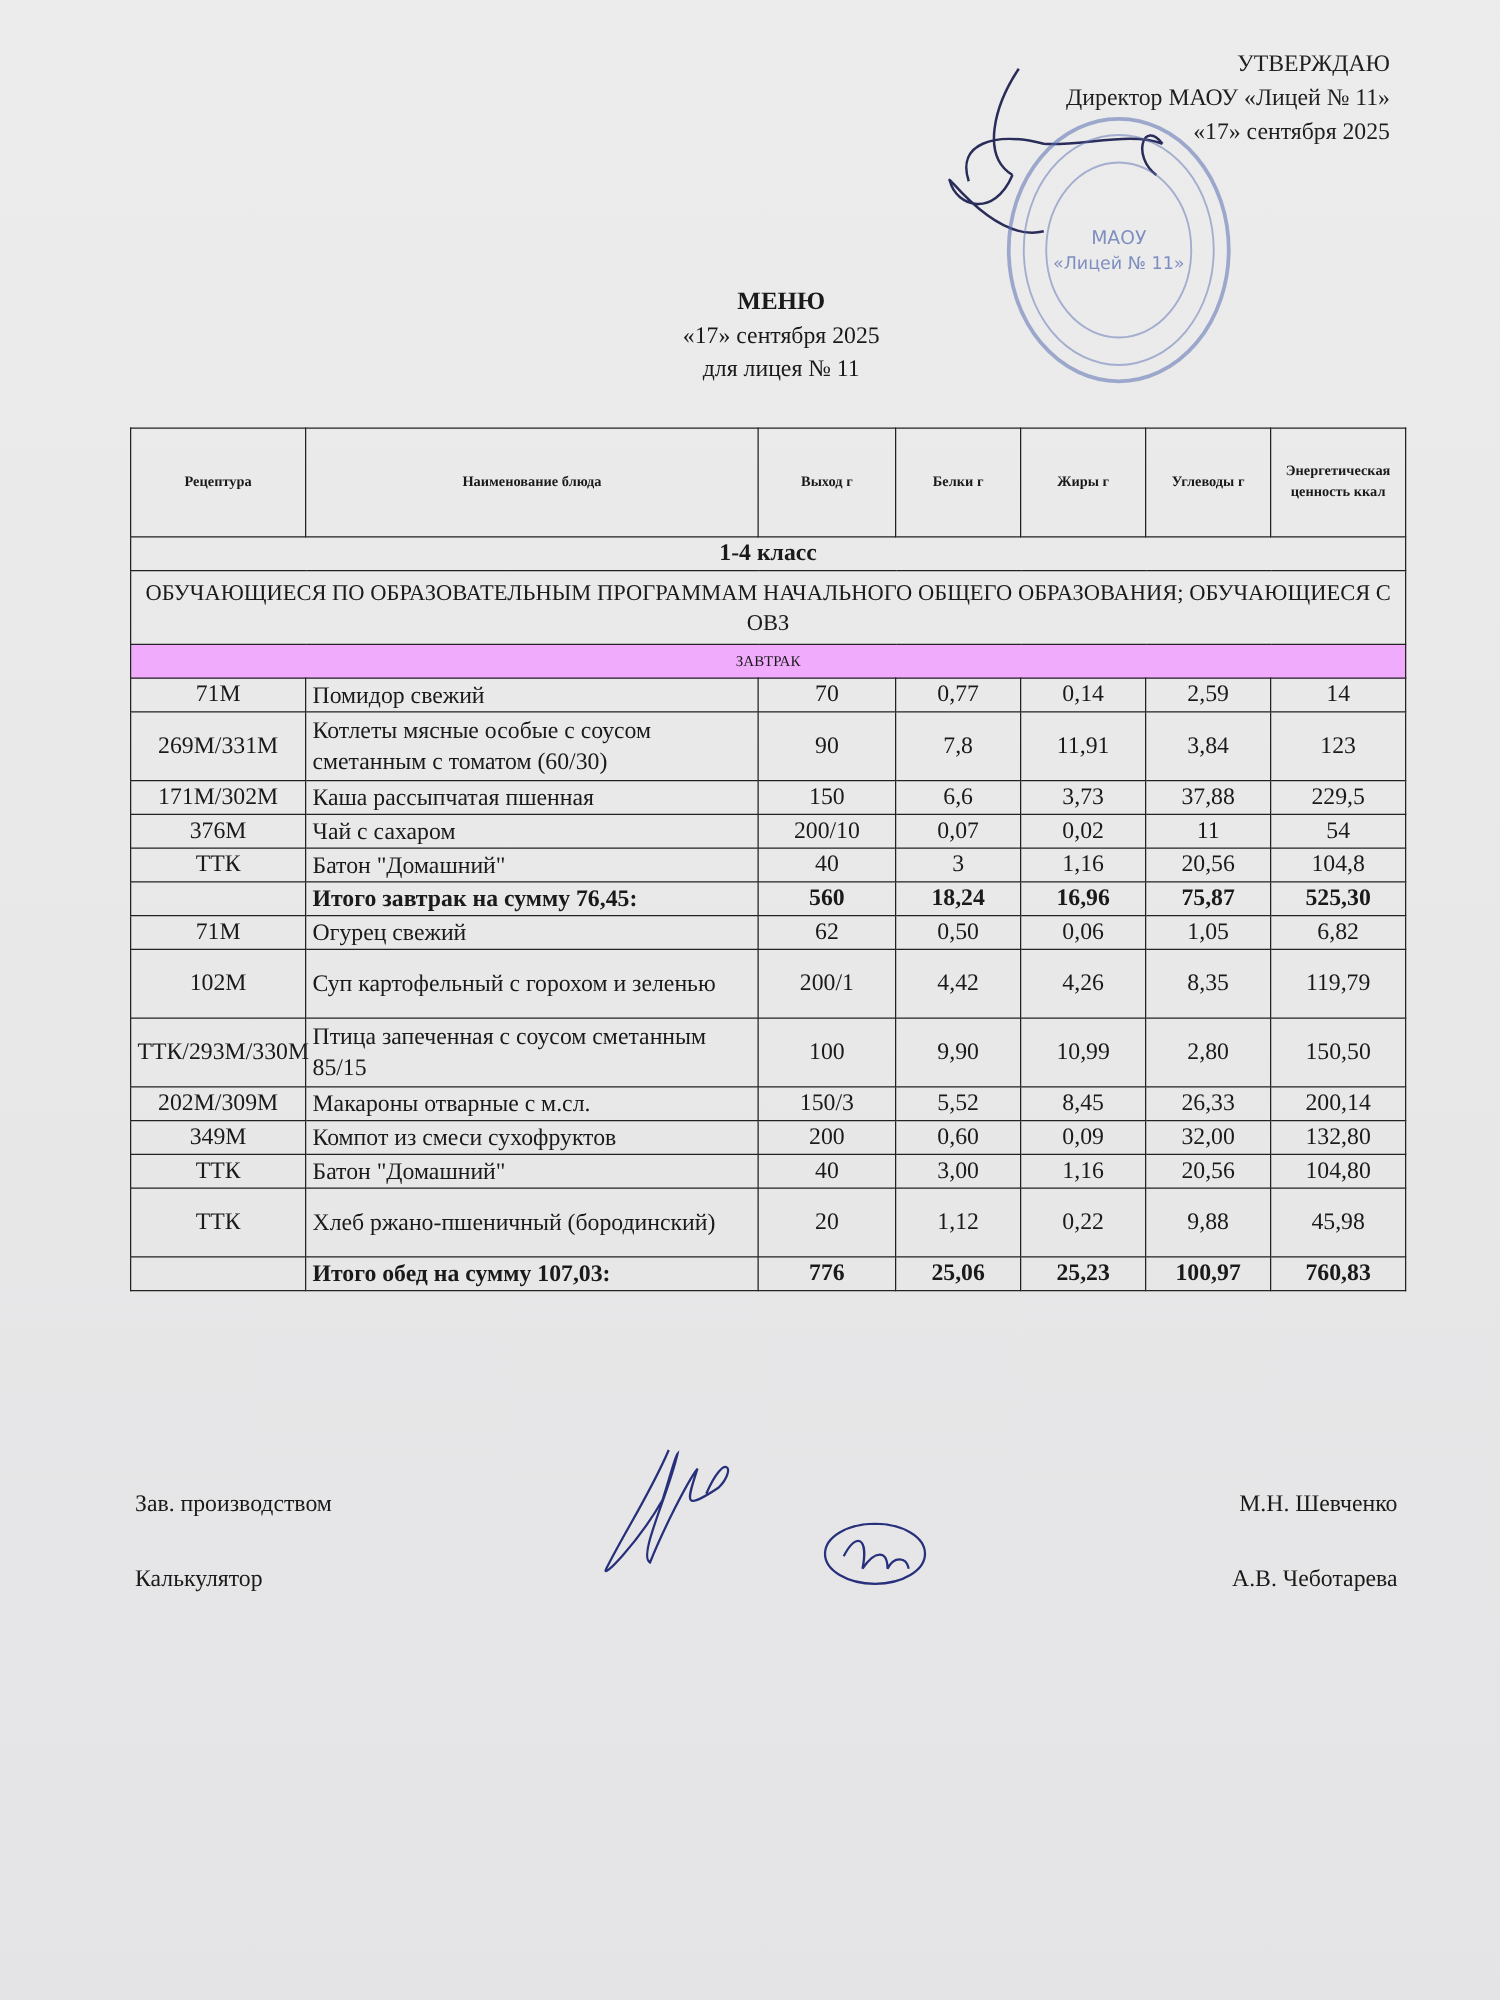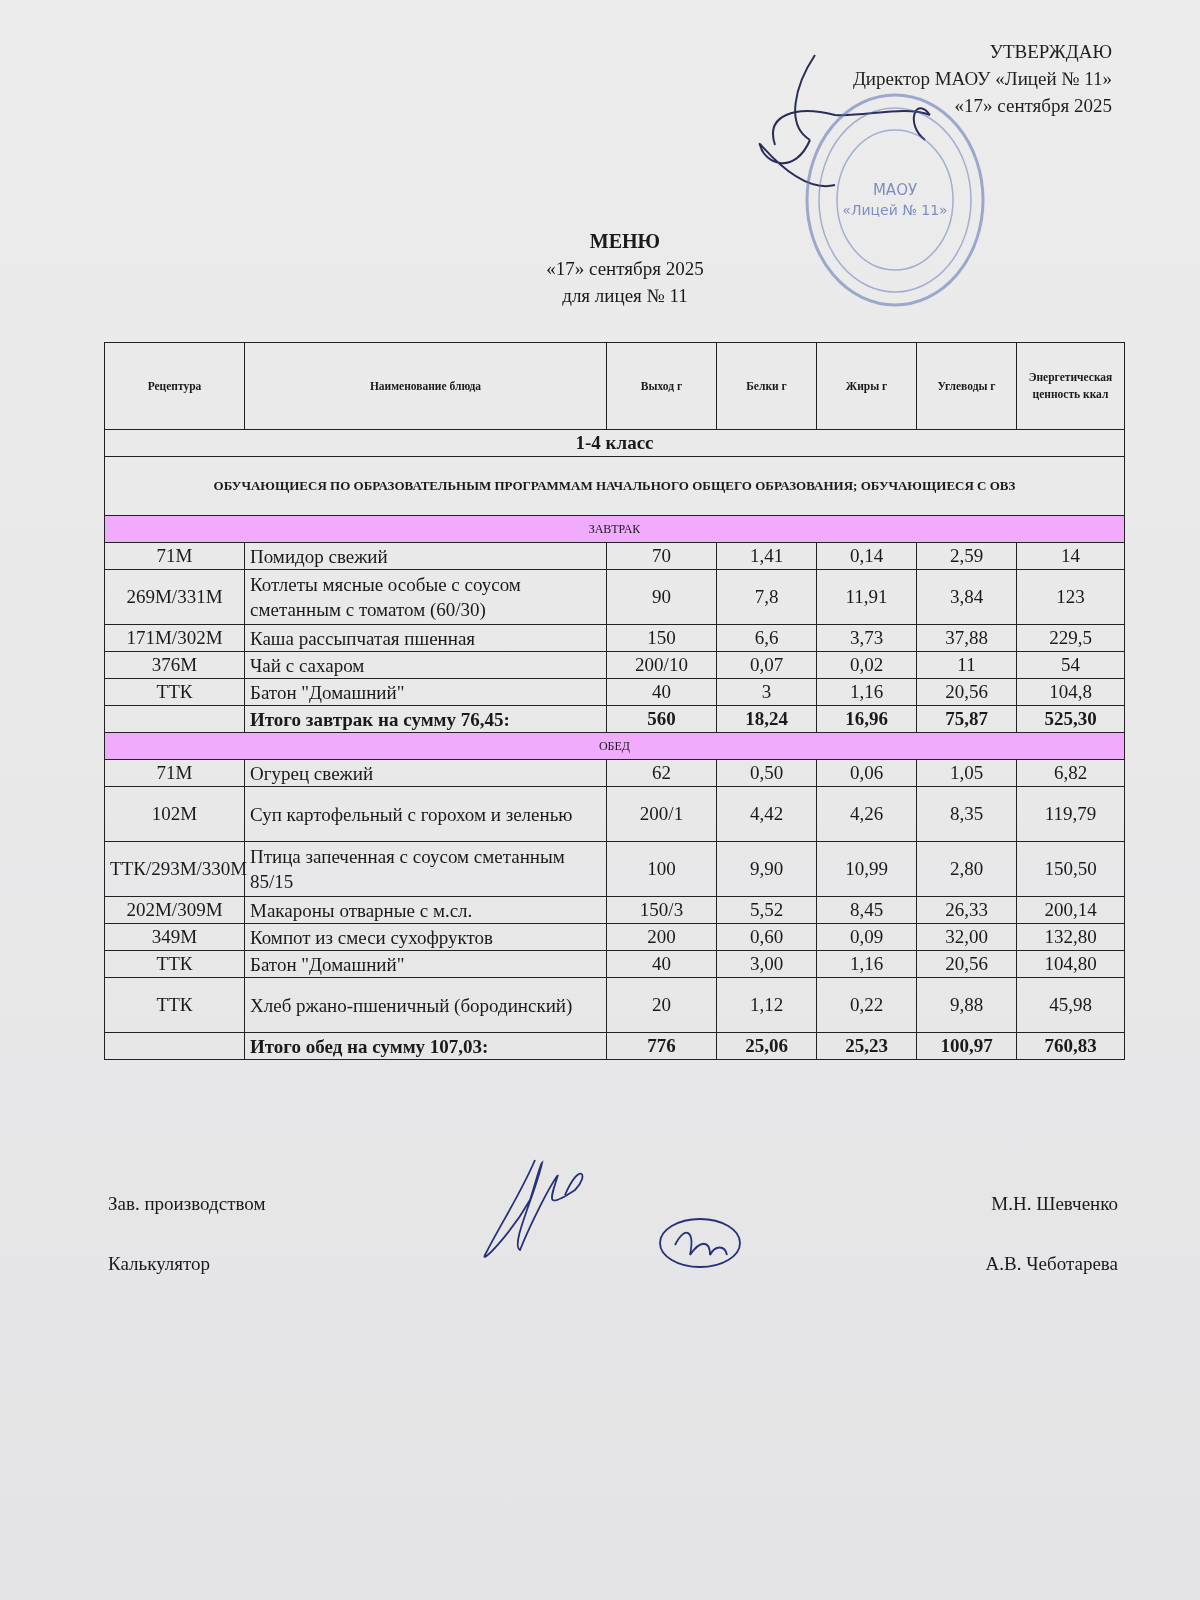--- a/index.html
+++ b/index.html
@@ -23,21 +23,21 @@
     position: absolute; left: 104px; top: 342px; width: 902px;
     border-collapse: collapse; table-layout: fixed; font-size: 19px;
     font-family: "Liberation Serif", serif;
   }
   table.menu td, table.menu th { border: 1.5px solid #222; padding: 0 5px; }
   table.menu th { font-size: 11.5px; font-weight: bold; height: 86px; text-align: center; line-height: 17px; }
   table.menu td { height: 26px; text-align: center; }
   table.menu td.name { text-align: left; line-height: 25px; }
   tr.tall td { height: 54px; }
   tr.group td { font-weight: bold; font-size: 19px; }
-  tr.subgroup td { font-weight: bold; font-size: 13px; height: 58px; line-height: 24px; }
+  tr.subgroup td { font-weight: normal; font-size: 18px; height: 58px; line-height: 24px; }
   tr.meal td { background: #f0abfc; font-weight: normal; font-size: 12px; height: 26px; }
   tr.total td { font-weight: bold; }
   .footer { position: absolute; left: 108px; right: 80px; font-size: 19px; }
   .footer .left { position: absolute; left: 0; }
   .footer .right { position: absolute; right: 2px; }
   .sig-prod { position: absolute; left: 480px; top: 1155px; width: 120px; height: 110px; pointer-events: none; }
   .sig-calc { position: absolute; left: 655px; top: 1215px; width: 95px; height: 60px; pointer-events: none; }
 </style>
 </head>
 <body>
@@ -94,21 +94,21 @@
     <tr class="subgroup">
         <td colspan="7">ОБУЧАЮЩИЕСЯ ПО ОБРАЗОВАТЕЛЬНЫМ ПРОГРАММАМ НАЧАЛЬНОГО ОБЩЕГО ОБРАЗОВАНИЯ; ОБУЧАЮЩИЕСЯ С ОВЗ</td>
       </tr>
     <tr class="meal">
         <td colspan="7">ЗАВТРАК</td>
       </tr>
     <tr>
         <td>71М</td>
         <td class="name">Помидор свежий</td>
         <td>70</td>
-        <td>1,41</td>
+        <td>0,77</td>
         <td>0,14</td>
         <td>2,59</td>
         <td>14</td>
       </tr>
       <tr class="tall">
         <td>269М/331М</td>
         <td class="name">Котлеты мясные особые с соусом сметанным с томатом (60/30)</td>
         <td>90</td>
         <td>7,8</td>
         <td>11,91</td>
@@ -144,23 +144,20 @@
       </tr>
       <tr class="total">
         <td></td>
         <td class="name">Итого завтрак на сумму 76,45:</td>
         <td>560</td>
         <td>18,24</td>
         <td>16,96</td>
         <td>75,87</td>
         <td>525,30</td>
       </tr>
-    <tr class="meal">
-        <td colspan="7">ОБЕД</td>
-      </tr>
     <tr>
         <td>71М</td>
         <td class="name">Огурец свежий</td>
         <td>62</td>
         <td>0,50</td>
         <td>0,06</td>
         <td>1,05</td>
         <td>6,82</td>
       </tr>
       <tr class="tall">

